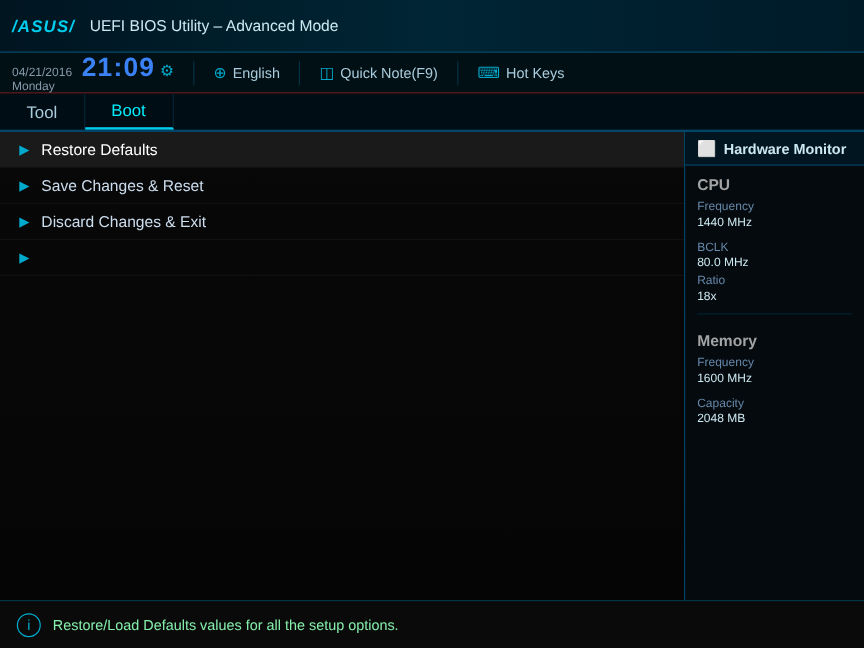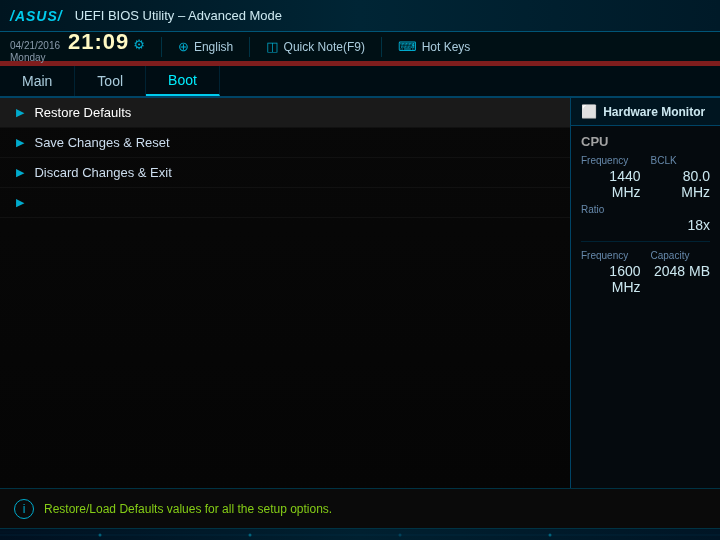--- a/index.html
+++ b/index.html
@@ -28,21 +28,21 @@
       width: 200px; height: 200px;
       background: radial-gradient(ellipse at top right, #003344 0%, transparent 70%);
     }
 
     
     .title-bar {
       position: relative;
       z-index: 10;
       display: flex;
       align-items: center;
-      height: 32px;
+      height: 44px;
       background: linear-gradient(to right, #001520, #002535, #001a28);
       border-bottom: 1px solid #005577;
       padding: 0 10px;
     }
 
     .asus-logo {
       color: #00ccee;
       font-size: 14px;
       font-weight: bold;
       letter-spacing: 1px;
@@ -56,39 +56,39 @@
     }
 
     
     .info-bar {
       position: relative;
       z-index: 10;
       display: flex;
       align-items: center;
       height: 34px;
       background: #001015;
-      border-bottom: 5px solid #7f1d1d;
+      border-bottom: 1px solid #7f1d1d;
       padding: 0 10px;
       gap: 16px;
     }
 
     .datetime-block {
       display: flex;
       align-items: baseline;
       gap: 4px;
     }
 
     .date-text {
       color: #8899aa;
       font-size: 10px;
       line-height: 1.2;
     }
 
     .time-text {
-      color: #fef9c3;
+      color: #3b82f6;
       font-size: 22px;
       font-weight: bold;
       letter-spacing: 1px;
     }
 
     .gear-icon-time {
       color: #00aacc;
       font-size: 13px;
     }
 
@@ -204,36 +204,36 @@
       color: #a3a3a3;
       font-size: 13px;
       font-weight: bold;
       padding: 8px 10px 4px;
     }
 
     .hw-row {
       display: flex;
       padding: 2px 10px;
       gap: 10px;
+      flex-direction: column;
     }
 
     .hw-col {
       flex: 1;
     }
 
     .hw-label {
       color: #6688aa;
       font-size: 10px;
       margin-bottom: 2px;
     }
 
     .hw-value {
       color: #cce8f0;
-      font-size: 14px;
-      text-align: right;
+      font-size: 10px;
     }
 
     .hw-divider {
       height: 1px;
       background: #002233;
       margin: 6px 10px;
     }
 
     
     .status-bar {
@@ -255,21 +255,21 @@
       border-radius: 50%;
       width: 20px;
       height: 20px;
       display: flex;
       align-items: center;
       justify-content: center;
       font-size: 12px;
     }
 
     .status-text {
-      color: #84cc16;
+      color: #86efac;
       font-size: 12px;
     }
 
     
     .bottom-decor {
       position: relative;
       z-index: 10;
       height: 12px;
       background: linear-gradient(to right, #001020, #002030, #001525);
       border-top: 1px solid #003344;
@@ -351,23 +351,20 @@
   </div>
   <div class="info-divider"></div>
   <div class="info-item">
     <span class="info-icon">⌨</span>
     <span>Hot Keys</span>
   </div>
 </div>
 
 <div class="nav-bar">
   <div class="nav-item">
-    <span>Main</span>
-  </div>
-  <div class="nav-item">
     <span>Tool</span>
   </div>
   <div class="nav-item exit-item">
     <span>Boot</span>
   </div>
 </div>
 
 <div class="main-area">
 
   <div class="left-content">
@@ -407,20 +404,21 @@
     </div>
     <div class="hw-row">
       <div class="hw-col">
         <div class="hw-label">Ratio</div>
         <div class="hw-value">18x</div>
       </div>
     </div>
 
     <div class="hw-divider"></div>
 
+    <div class="hw-section-title">Memory</div>
     <div class="hw-row">
       <div class="hw-col">
         <div class="hw-label">Frequency</div>
         <div class="hw-value">1600 MHz</div>
       </div>
       <div class="hw-col">
         <div class="hw-label">Capacity</div>
         <div class="hw-value">2048 MB</div>
       </div>
     </div>

